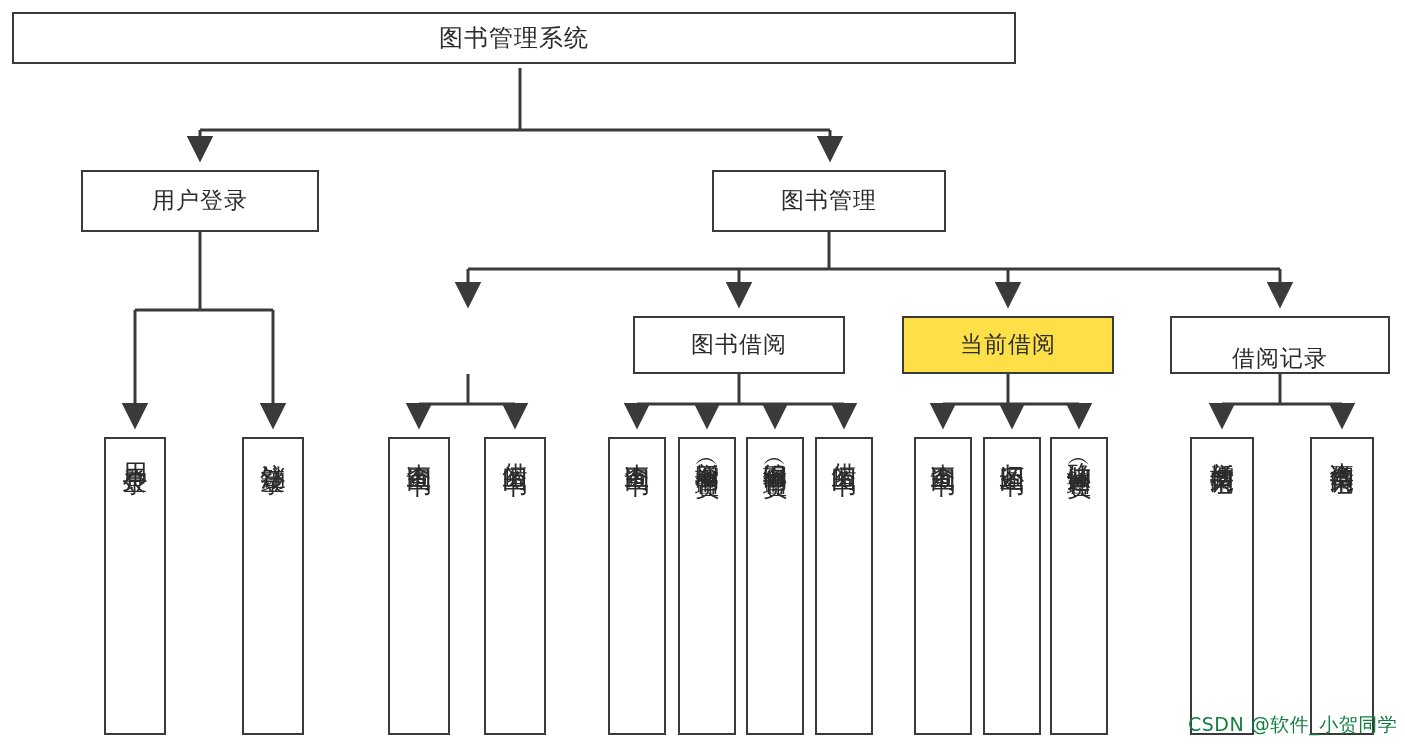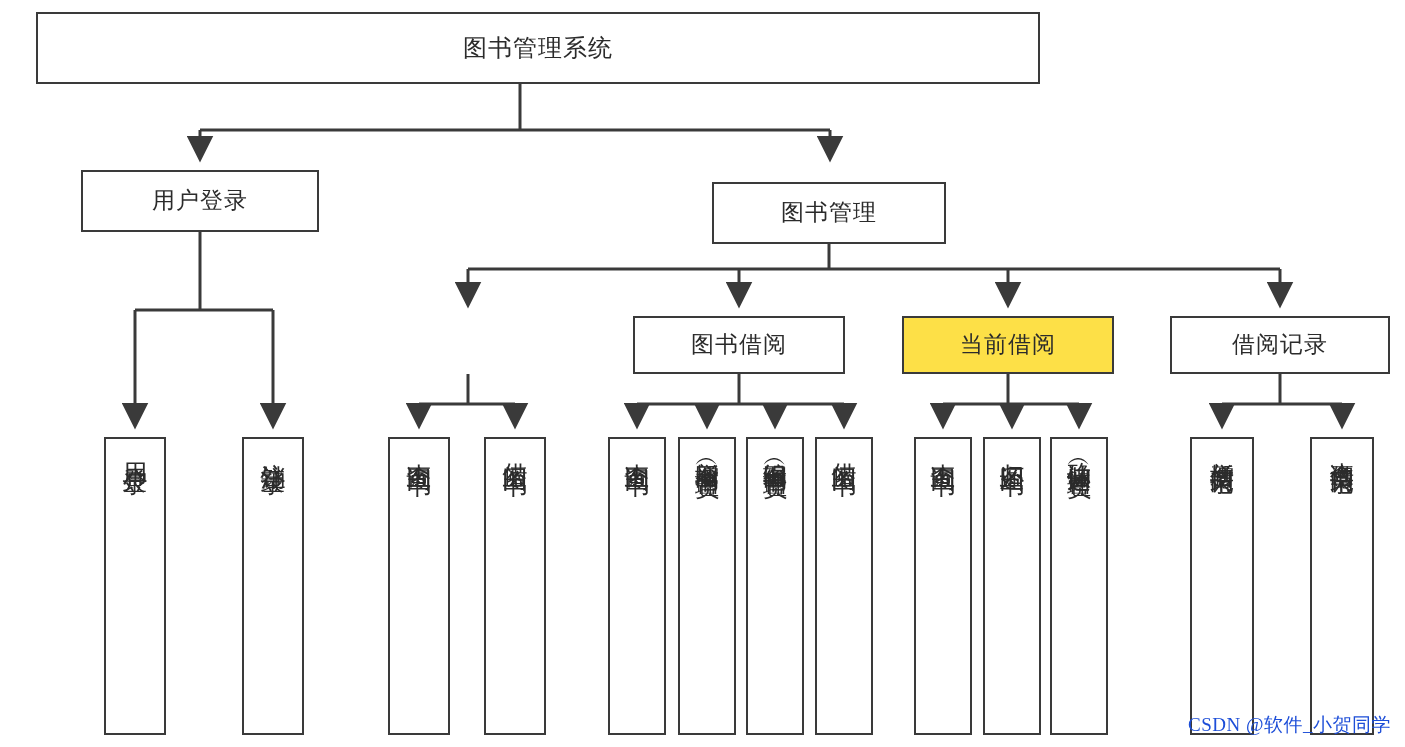--- a/index.html
+++ b/index.html
@@ -104,38 +104,38 @@
       <path d="M 1012 404 L 1012 425" marker-end="url(#arrow)"></path>
       <path d="M 1079 404 L 1079 425" marker-end="url(#arrow)"></path>
 
       <path d="M 1280 374 L 1280 404"></path>
       <path d="M 1222 404 L 1342 404"></path>
       <path d="M 1222 404 L 1222 425" marker-end="url(#arrow)"></path>
       <path d="M 1342 404 L 1342 425" marker-end="url(#arrow)"></path>
     </g>
   </svg>
 
-  <div class="node root horiz" style="left: 36px; top: 12px; width: 1004px; height: 72px; border-color: rgb(58, 58, 58); background: rgb(255, 255, 255); color: rgb(43, 43, 43);">
+  <div class="node root horiz" style="left: 12px; top: 12px; width: 1004px; height: 52px; border-color: rgb(58, 58, 58); background: rgb(255, 255, 255); color: rgb(43, 43, 43);">
     <span class="label">图书管理系统</span>
   </div>
 
   <div class="node horiz" style="left: 81px; top: 170px; width: 238px; height: 62px; border-color: rgb(58, 58, 58); background: rgb(255, 255, 255); color: rgb(43, 43, 43);">
     <span class="label">用户登录</span>
   </div>
-  <div class="node horiz" style="left: 712px; top: 170px; width: 234px; height: 62px; border-color: rgb(58, 58, 58); background: rgb(255, 255, 255); color: rgb(43, 43, 43); margin-top: 12px;">
+  <div class="node horiz" style="left: 712px; top: 170px; width: 234px; height: 62px; border-color: rgb(58, 58, 58); background: rgb(255, 255, 255); color: rgb(43, 43, 43);">
     <span class="label">图书管理</span>
   </div>
 
   <div class="node horiz" style="left: 633px; top: 316px; width: 212px; height: 58px; border-color: rgb(58, 58, 58); background: rgb(255, 255, 255); color: rgb(43, 43, 43);">
     <span class="label">图书借阅</span>
   </div>
   <div class="node horiz" style="left: 902px; top: 316px; width: 212px; height: 58px; border-color: rgb(58, 58, 58); background: #fde047; color: rgb(43, 43, 43);">
     <span class="label">当前借阅</span>
   </div>
-  <div class="node horiz" style="left: 1170px; top: 316px; width: 220px; height: 58px; border-color: rgb(58, 58, 58); background: rgb(255, 255, 255); color: rgb(43, 43, 43);">
+  <div class="node horiz" style="left: 1170px; top: 316px; width: 220px; height: 58px; border-color: rgb(58, 58, 58); background: rgb(255, 255, 255); color: rgb(43, 43, 43); align-items: flex-end;">
     <span class="label">借阅记录</span>
   </div>
 
   <div class="node vert" style="left: 104px; top: 437px; width: 62px; height: 298px; border-color: rgb(58, 58, 58); background: rgb(255, 255, 255); color: rgb(43, 43, 43);">
     <span class="label">用户登录</span>
   </div>
   <div class="node vert" style="left: 242px; top: 437px; width: 62px; height: 298px; border-color: rgb(58, 58, 58); background: rgb(255, 255, 255); color: rgb(43, 43, 43);">
     <span class="label">注销登录</span>
   </div>
   <div class="node vert" style="left: 388px; top: 437px; width: 62px; height: 298px; border-color: rgb(58, 58, 58); background: rgb(255, 255, 255); color: rgb(43, 43, 43);">
@@ -165,15 +165,15 @@
   <div class="node vert tall" style="left: 1050px; top: 437px; width: 58px; height: 298px; border-color: rgb(58, 58, 58); background: rgb(255, 255, 255); color: rgb(43, 43, 43);">
     <span class="label">确认归还（管理员）</span>
   </div>
   <div class="node vert tall" style="left: 1190px; top: 437px; width: 64px; height: 298px; border-color: rgb(58, 58, 58); background: rgb(255, 255, 255); color: rgb(43, 43, 43);">
     <span class="label">新增借阅记录</span>
   </div>
   <div class="node vert tall" style="left: 1310px; top: 437px; width: 64px; height: 298px; border-color: rgb(58, 58, 58); background: rgb(255, 255, 255); color: rgb(43, 43, 43);">
     <span class="label">查询借阅记录</span>
   </div>
 
-  <div class="watermark" style="color: #1d4ed8; font-family: Liberation Serif, serif;">CSDN @软件_小贺同学</div>
+  <div class="watermark" style="color: #15803d;">CSDN @软件_小贺同学</div>
 
 </div>
 
 </body></html>

